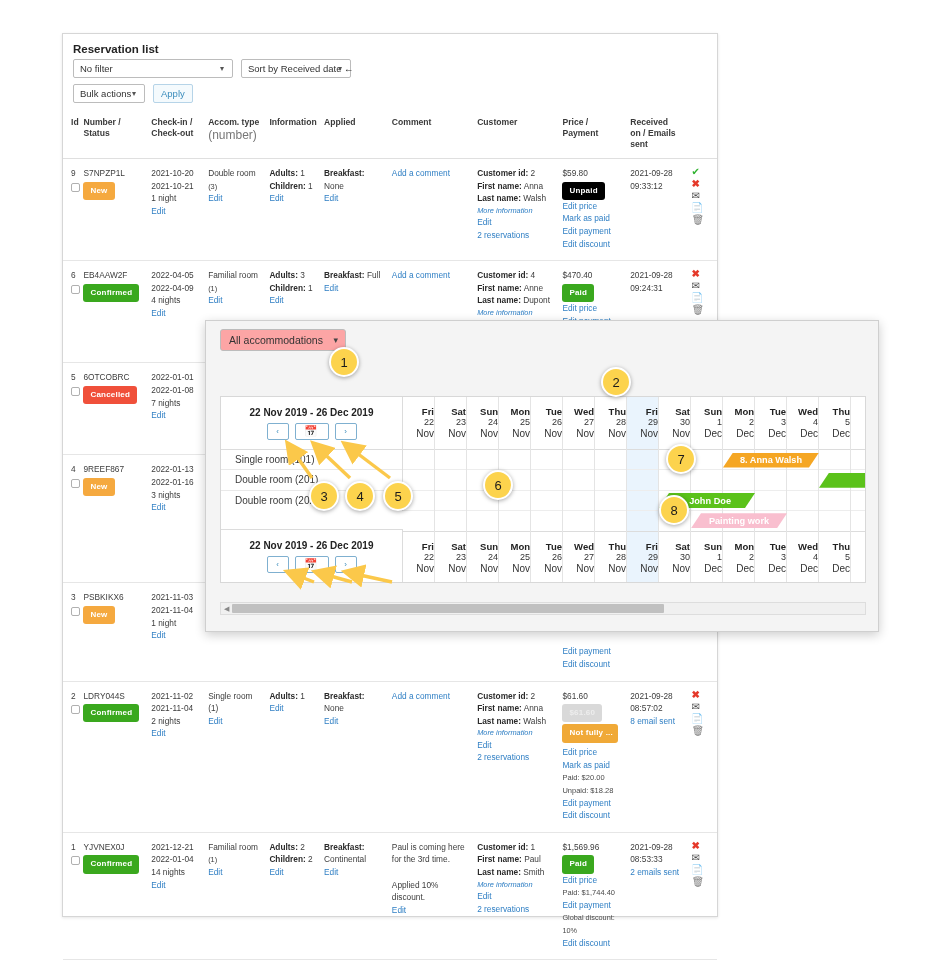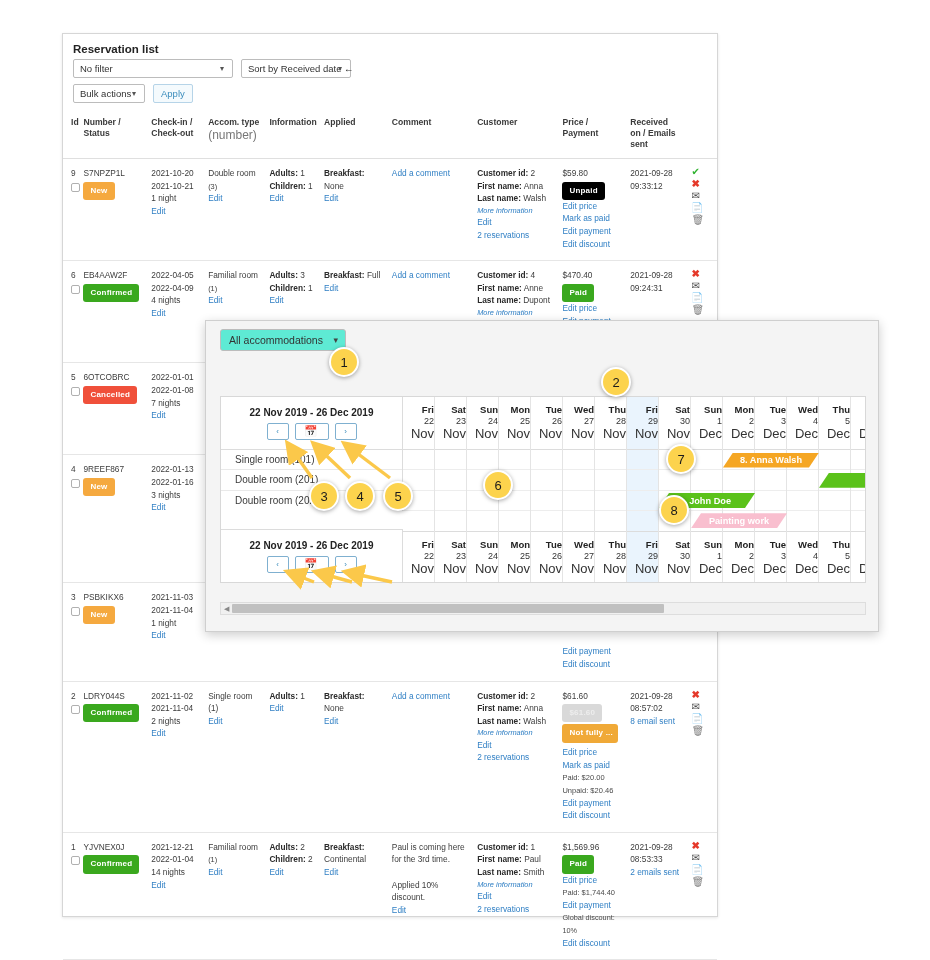--- a/index.html
+++ b/index.html
@@ -116,21 +116,21 @@
     width: 674px; height: 312px;
     background: #f4f4f4;
     border: 1px solid #cfcfcf;
     box-shadow: 0 3px 10px rgba(0,0,0,.20);
   }
   .cal-title { font-size: 12.5px; font-weight: bold; color: #1f1f1f; padding: 12px 0 0 14px; }
   .cal-toolbar { padding: 8px 0 9px 14px; }
   .cal-sel {
     display:inline-flex; align-items:center;
     height: 22px; padding: 0 22px 0 8px;
-    border: 1px solid #bcbcbc; border-radius: 3px; background: #5eead4;
+    border: 1px solid #bcbcbc; border-radius: 3px; background: #fca5a5;
     font-size: 10.5px; color: #333; position: relative;
   }
   .cal-sel .chev { position:absolute; right:7px; font-size:9px; color:#444; }
 
   .cal-grid-wrap {
     position: absolute; left: 14px; top: 75px;
     width: 646px; height: 187px;
     background: #fff; border: 1px solid #d8d8d8;
     overflow: hidden;
   }
@@ -168,21 +168,21 @@
   .daycol { width: 32px; flex: 0 0 32px; border-right: 1px solid #e4e4e4; position: relative; }
   .daycol.hl { background: #eaf4fd; }
   .dhead, .dfoot {
     height: 53px; display:flex; flex-direction:column; align-items:flex-end; justify-content:center;
     line-height: 1.18; background: transparent;
   }
   .dhead { border-bottom: 1px solid #dcdcdc; }
   .dfoot { border-top: 1px solid #dcdcdc; }
   .dw { font-size: 9.5px; font-weight: bold; color: #222; }
   .dd { font-size: 9px; color: #333; }
-  .dm { font-size: 13px; color: #333; }
+  .dm { font-size: 10px; color: #333; }
   .dbody { height: 81px; }
   .dbody .cell { height: 20.25px; border-bottom: 1px solid #ededed; }
   .dbody .cell:last-child { border-bottom: none; }
 
   .bars { position: absolute; left: 182px; top: 53px; right: 0; height: 81px; z-index: 4; pointer-events:none; }
   .bar {
     position: absolute; height: 15px;
     color: #fff; font-size: 9.2px; font-weight: bold;
     display: flex; align-items: center;
     white-space: nowrap;
@@ -347,21 +347,21 @@
           </tr>
           <tr style="height: 136px;">
             <td class="c-id">2<span class="chk"></span></td>
             <td class="c-num">LDRY044S<br><span class="badge badge-confirmed">Confirmed</span></td>
             <td class="c-dates">2021-11-02<br>2021-11-04<br>2 nights<br><a class="lnk">Edit</a></td>
             <td class="c-acc">Single room (1)<br><a class="lnk">Edit</a></td>
             <td class="c-info"><span class="b">Adults:</span> 1<br><a class="lnk">Edit</a></td>
             <td class="c-ext"><span class="b">Breakfast:</span> None<br><a class="lnk">Edit</a></td>
             <td class="c-com"><a class="lnk">Add a comment</a></td>
             <td class="c-cust"><span class="b">Customer id:</span> 2<br><span class="b">First name:</span> Anna<br><span class="b">Last name:</span> Walsh<br><a class="lnk muted-i">More information</a><a class="lnk">Edit</a><br><a class="lnk">2 reservations</a></td>
-            <td class="c-pay">$61.60<br><span class="badge badge-ghost">$61.60</span><br><span class="badge badge-notfully">Not fully ...</span><br><a class="lnk">Edit price</a><br><a class="lnk">Mark as paid</a><br><span class="small-note">Paid: $20.00</span><br><span class="small-note">Unpaid: $20.46</span><br><a class="lnk">Edit payment</a><br><a class="lnk">Edit discount</a><br></td>
+            <td class="c-pay">$61.60<br><span class="badge badge-ghost">$61.60</span><br><span class="badge badge-notfully">Not fully ...</span><br><a class="lnk">Edit price</a><br><a class="lnk">Mark as paid</a><br><span class="small-note">Paid: $20.00</span><br><span class="small-note">Unpaid: $18.28</span><br><a class="lnk">Edit payment</a><br><a class="lnk">Edit discount</a><br></td>
             <td class="c-rcv">2021-09-28<br>08:57:02<br><a class="lnk">8 email sent</a></td>
             <td class="c-ico">
               <div class="icons">
                 <span class="i-x">✖</span>
                 <span class="i-mail">✉</span>
                 <span class="i-doc">📄</span>
                 <span class="i-trash">🗑</span>
               </div>
             </td>
           </tr>

